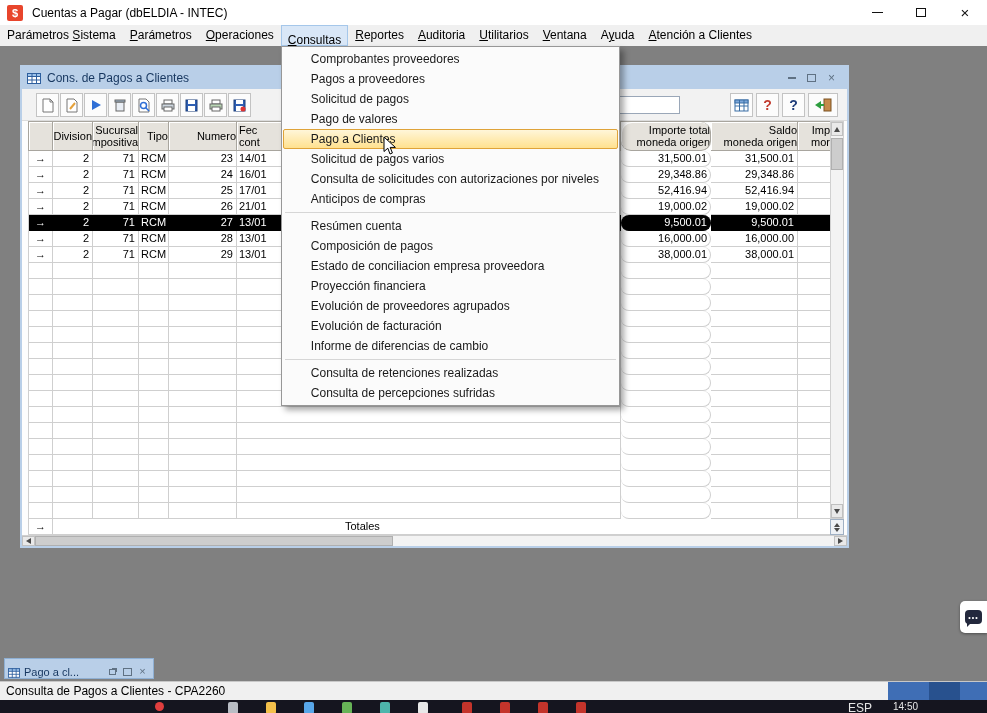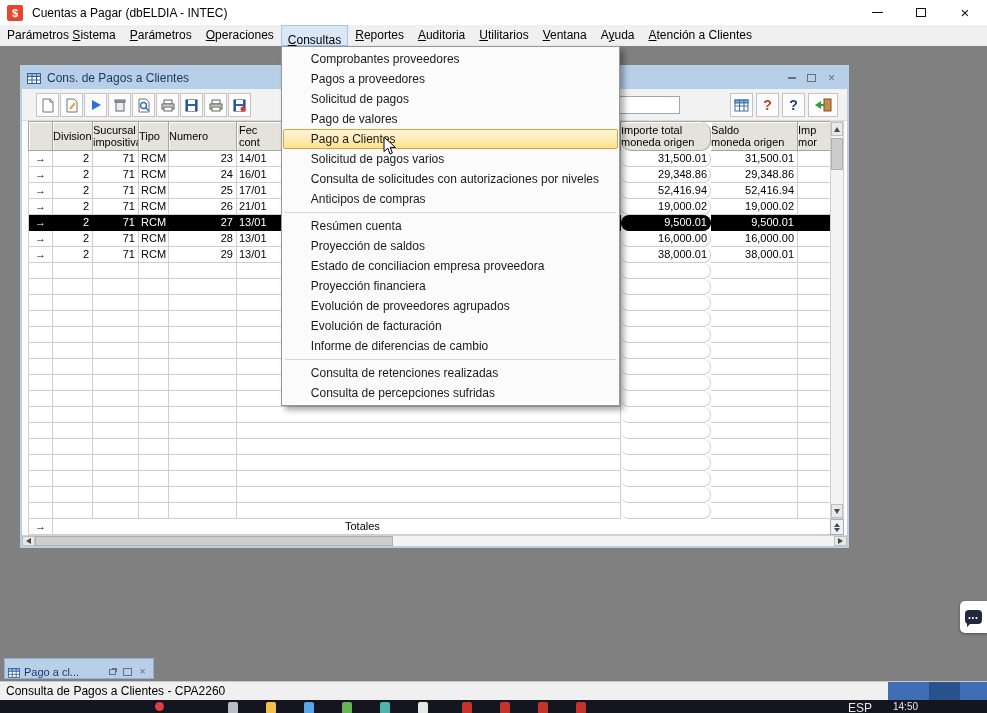--- a/index.html
+++ b/index.html
@@ -42,21 +42,21 @@
   .tb-group { position:absolute; left:14px; top:4px; display:flex; gap:1px; }
   .tb-btn { width:23px; height:24px; background:#fcfcfc; border:1px solid #c3c3c3; display:flex; align-items:center; justify-content:center; }
   .tb-input { position:absolute; left:530px; top:7px; width:128px; height:18px; border:1px solid #9aa7b8; background:#fff; font-size:11px; padding:0 3px; }
   .tb-right { position:absolute; left:708px; top:4px; display:flex; gap:3px; }
   .tb-right .tb-btn.wide { width:30px; }
   .q { font-weight:bold; font-size:14px; color:#1f3d7a; }
   .q.red { color:#c23b2e; }
 
   
   .grid-header { position:absolute; left:6px; top:54px; width:803px; height:30px; display:flex; border-left:1px solid #a8a59e; border-top:1px solid #a8a59e; }
-  .gh-cell { background:#e5e2dc; border-right:1px solid #a8a59e; border-bottom:1px solid #a8a59e; box-shadow:inset 1px 1px 0 #ffffff; display:flex; flex-direction:column; align-items:flex-start; justify-content:center; font-size:11px; line-height:12px; overflow:hidden; white-space:nowrap; }
+  .gh-cell { background:#e5e2dc; border-right:1px solid #a8a59e; border-bottom:1px solid #a8a59e; box-shadow:inset 1px 1px 0 #ffffff; display:flex; flex-direction:column; align-items:flex-end; justify-content:center; font-size:11px; line-height:12px; overflow:hidden; white-space:nowrap; }
   .gh-cell.c5 { align-items:flex-start; padding-left:2px; }
   .grid-body { position:absolute; left:6px; top:84px; width:803px; border-left:1px solid #cfcfcf; background:#fff; }
   .g-row { display:flex; height:16px; }
   .g-cell { height:16px; border-right:1px solid #cfcfcf; border-bottom:1px solid #cfcfcf; font-size:11px; line-height:15px; overflow:hidden; white-space:nowrap; background:#fff; }
   .a-c { text-align:center; }
   .a-r { text-align:right; padding-right:3px; }
   .a-l { text-align:left; padding-left:2px; }
   .c0 { width:24px; } .c1 { width:40px; } .c2 { width:46px; } .c3 { width:30px; }
   .c4 { width:68px; } .c5 { width:384px; } .c6 { width:90px;border-radius:10px; } .c7 { width:87px; } .c8 { width:33px; }
   .g-row.sel .g-cell { background:var(--selection_bg,#000); color:var(--selection_fg,#fff); border-color:var(--selection_bg,#000); }
@@ -141,21 +141,21 @@
           <div class="menu-item">Comprobantes proveedores</div>
           <div class="menu-item">Pagos a proveedores</div>
           <div class="menu-item">Solicitud de pagos</div>
           <div class="menu-item">Pago de valores</div>
           <div class="menu-item hl">Pago a Clientes</div>
           <div class="menu-item">Solicitud de pagos varios</div>
           <div class="menu-item">Consulta de solicitudes con autorizaciones por niveles</div>
           <div class="menu-item">Anticipos de compras</div>
           <div class="menu-sep"></div>
           <div class="menu-item">Resúmen cuenta</div>
-          <div class="menu-item">Proyección de saldos</div>
+          <div class="menu-item">Composición de pagos</div>
           <div class="menu-item">Estado de conciliacion empresa proveedora</div>
           <div class="menu-item">Proyección financiera</div>
           <div class="menu-item">Evolución de proveedores agrupados</div>
           <div class="menu-item">Evolución de facturación</div>
           <div class="menu-item">Informe de diferencias de cambio</div>
           <div class="menu-sep"></div>
           <div class="menu-item">Consulta de retenciones realizadas</div>
           <div class="menu-item">Consulta de percepciones sufridas</div>
         </div></div>
       <div class="mb-item"><u>R</u>eportes</div>

